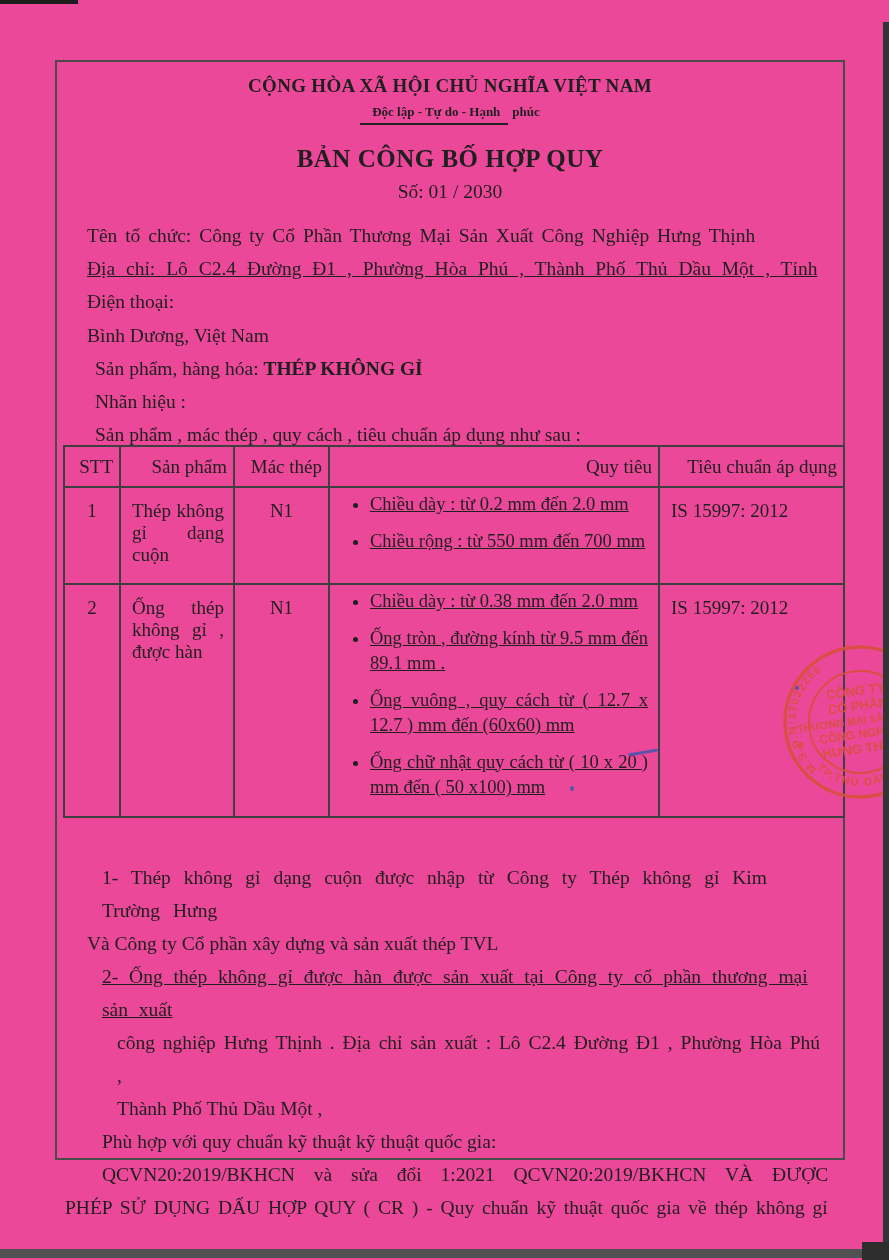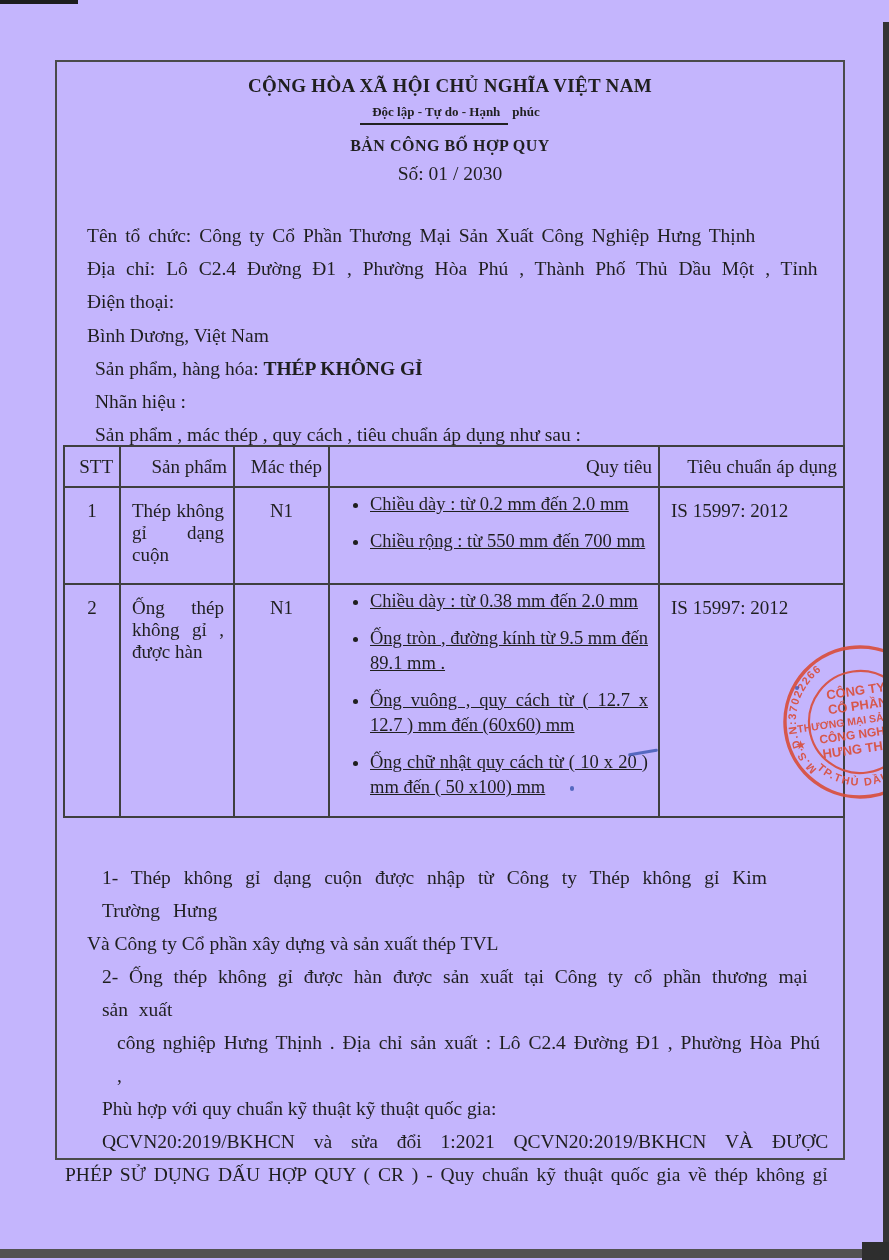--- a/index.html
+++ b/index.html
@@ -1,39 +1,39 @@
 <!DOCTYPE html>
 <html style="--stamp-red: #d9503e; --ink-blue: #3a55b0;"><head>
 <meta charset="utf-8">
 <style>
   html,body { margin:0; padding:0; }
   .page {
     position:relative; width:889px; height:1260px;
-    background:#c4b5fd; overflow:hidden;
+    background:#ec4899; overflow:hidden;
     font-family:"Liberation Serif","DejaVu Serif",serif;
     color:#1f1f1f;
   }
   
   .frame {
     position:absolute; left:55px; top:60px; width:790px; height:1100px;
     border:2px solid #4a4a4a; box-sizing:border-box; background:transparent;
   }
   
   .head { text-align:center; padding-top:13px; }
   .country { font-size:19px; font-weight:bold; letter-spacing:.3px; }
   .motto { margin-top:7px; font-size:13px; font-weight:bold; }
   .motto-main { display:inline-block; border-bottom:2.5px solid #222; padding:0 8px 3px 12px; }
   .motto-tail { margin-left:4px; }
-  .doc-title { margin-top:12px; font-size:16px; font-weight:bold; letter-spacing:.5px; }
+  .doc-title { margin-top:20px; font-size:25px; font-weight:bold; letter-spacing:.5px; }
   .doc-number { margin-top:8px; font-size:19.5px; }
   
   .info { position:absolute; left:30px; right:14px; top:157px; font-size:19.5px; line-height:33.2px; }
   .indent8 { padding-left:8px; }
   .ws2 { word-spacing:3px; }
-  .ws6 { word-spacing:6px; }
+  .ws6 { word-spacing:6px;text-decoration:underline; }
   b.prod { font-weight:bold; }
   
   table.spec {
     position:absolute; left:6px; top:383px; width:780px;
     border-collapse:collapse; table-layout:fixed; font-size:19px;
   }
   table.spec th, table.spec td { border:2px solid #3f3f3f; vertical-align:top; box-sizing:border-box; }
   table.spec th { font-weight:normal; vertical-align:middle; text-align:right; padding:6px 6px 6px 4px; }
   th.h-stt { text-align:center; padding-left:4px; }
   td.c-stt { text-align:center; padding-top:12px; }
@@ -136,20 +136,21 @@
         <td class="c-std">IS 15997: 2012</td>
       </tr>
     </tbody>
       </table>
 
     <div class="notes">
       <div class="ml45 ws8">1- Thép không gỉ dạng cuộn được nhập từ Công ty Thép không gỉ Kim Trường Hưng</div>
       <div class="ml30">Và Công ty Cổ phần xây dựng và sản xuất thép TVL</div>
       <div class="ml45 ws6">2- Ống thép không gỉ được hàn được sản xuất tại Công ty cổ phần thương mại sản xuất</div>
       <div class="ml60 ws2">công nghiệp Hưng Thịnh . Địa chỉ sản xuất : Lô C2.4 Đường Đ1 , Phường Hòa Phú ,</div>
+      <div class="ml60">Thành Phố Thủ Dầu Một ,</div>
       <div class="ml45">Phù hợp với quy chuẩn kỹ thuật kỹ thuật quốc gia:</div>
       <div class="ml45 ws-wide">QCVN20:2019/BKHCN và sửa đổi 1:2021 QCVN20:2019/BKHCN VÀ ĐƯỢC</div>
       <div class="ml8 ws2">PHÉP SỬ DỤNG DẤU HỢP QUY ( CR ) -  Quy chuẩn kỹ thuật quốc gia về thép không gỉ</div>
     </div>
 
   </div>
 
   <div class="stamp">
     <svg width="160" height="160" viewBox="0 0 160 160">
       <circle cx="80" cy="80" r="75" stroke-width="3.5"></circle>

